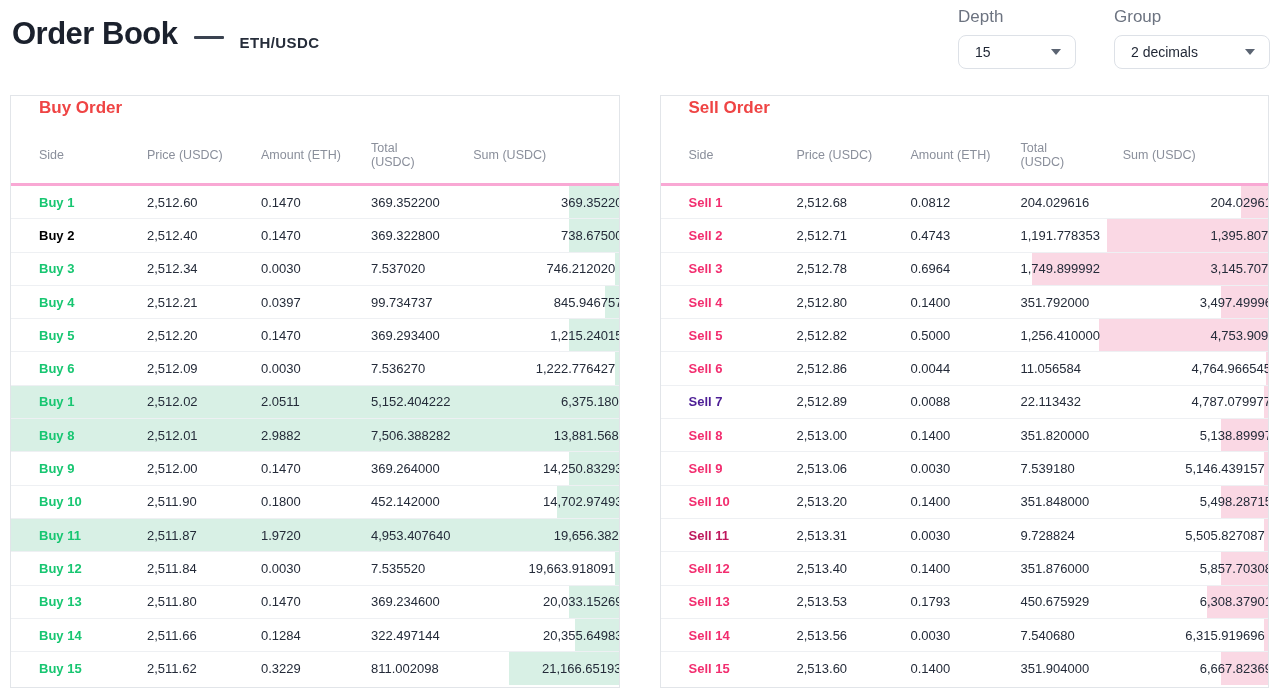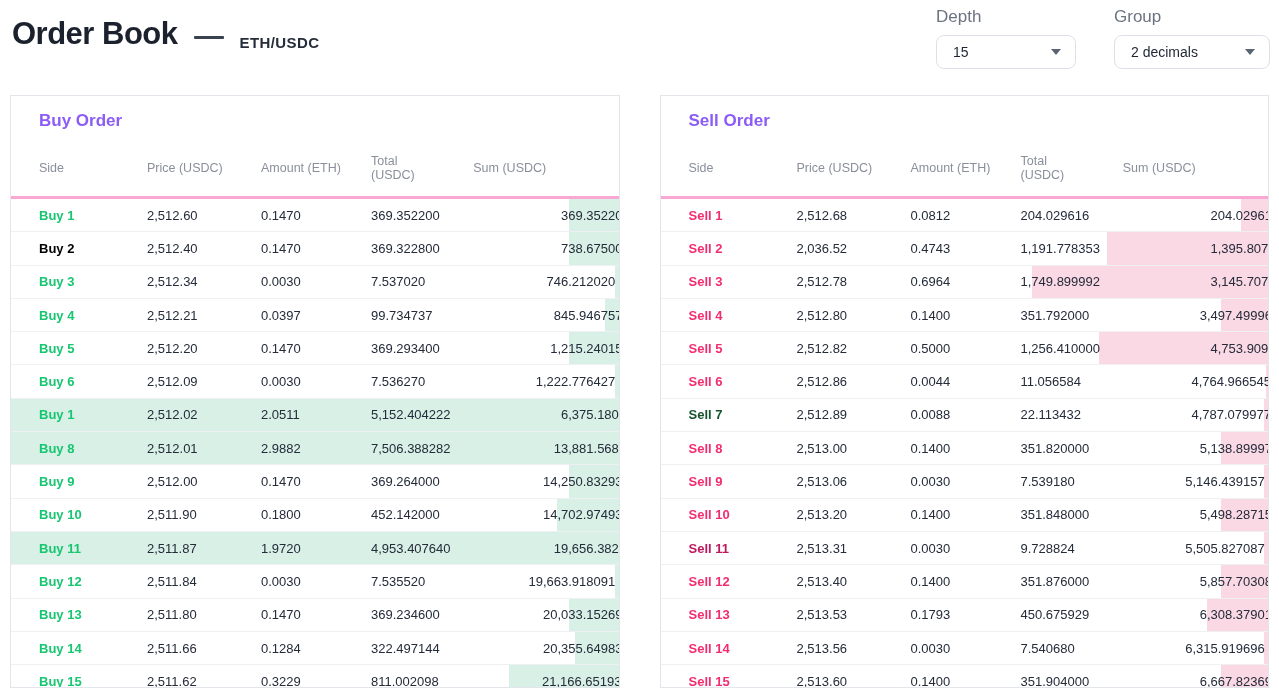--- a/index.html
+++ b/index.html
@@ -10,29 +10,29 @@
   .title-row { display: flex; align-items: center; padding: 16px 0 0 12px; }
   .app-title { font-size: 31px; font-weight: 800; color: #1b212d; letter-spacing: -0.5px; }
   .title-dash { width: 30px; height: 3px; background: #3a4250; margin: 6px 16px 0 16px; border-radius: 1px; }
   .pair-label { font-size: 15px; font-weight: 700; color: #262d3a; letter-spacing: 0.4px; margin-top: 16px; }
 
   .controls { position: absolute; top: 7px; right: 9px; display: flex; gap: 38px; }
   .control-label { font-size: 17px; color: #6c7380; margin-bottom: 8px; }
   .select-box { height: 34px; background: #fff; border: 1px solid #dde1e7; border-radius: 8px;
                 display: flex; align-items: center; justify-content: space-between;
                 padding: 0 14px 0 16px; cursor: pointer; }
-  .select-box.depth { width: 140px; }
+  .select-box.depth { width: 118px; }
   .select-box.group { width: 156px; }
   .select-value { font-size: 14px; color: #1e2533; }
   .caret { width: 0; height: 0; border-left: 5px solid transparent; border-right: 5px solid transparent;
            border-top: 6px solid #5b6472; margin-left: 10px; }
 
   .panels { display: flex; gap: 40px; padding: 0 10px; }
   .panel { flex: 1; border: 1px solid #e2e5e9; background: #fff; height: 593px; overflow: hidden; }
-  .panel-title { font-size: 17px; font-weight: 700; color: #8b5cf6; margin: 15px 0 0 28px; }
+  .panel-title { font-size: 17px; font-weight: 700; color: #ef4444; margin: 2px 0 0 28px; }
 
   .cols, .row { display: grid; grid-template-columns: 108px 114px 110px 1fr 190px;
                 padding: 0 32px 0 28px; align-items: center; }
   .cols { margin-top: 23px; padding-bottom: 14px; border-bottom: 3px solid #f9a8d4; }
   .col-h { font-size: 12.5px; color: #8a8f9b; }
   .col-h.sum { text-align: center; }
 
   .row { position: relative; height: 33.3px; border-bottom: 1px solid #eef0f3; font-size: 13px; color: #242b39; }
   .row:last-child { border-bottom: none; }
   .depth-bar { position: absolute; right: 0; top: 0; bottom: 0; z-index: 0; }
@@ -215,21 +215,21 @@
           <div class="depth-bar" style="width: 4.5%; background: rgb(250, 216, 228);"></div>
           <span class="cell side" style="color: rgb(242, 45, 111);">Sell 1</span>
           <span class="cell price">2,512.68</span>
           <span class="cell amount">0.0812</span>
           <span class="cell total">204.029616</span>
           <span class="cell sum">204.029616</span>
         </div>
         <div class="row">
           <div class="depth-bar" style="width: 26.5%; background: rgb(250, 216, 228);"></div>
           <span class="cell side" style="color: rgb(242, 45, 111);">Sell 2</span>
-          <span class="cell price">2,036.52</span>
+          <span class="cell price">2,512.71</span>
           <span class="cell amount">0.4743</span>
           <span class="cell total">1,191.778353</span>
           <span class="cell sum">1,395.807969</span>
         </div>
         <div class="row">
           <div class="depth-bar" style="width: 38.9%; background: rgb(250, 216, 228);"></div>
           <span class="cell side" style="color: rgb(242, 45, 111);">Sell 3</span>
           <span class="cell price">2,512.78</span>
           <span class="cell amount">0.6964</span>
           <span class="cell total">1,749.899992</span>
@@ -254,21 +254,21 @@
         <div class="row">
           <div class="depth-bar" style="width: 0.4%; background: rgb(250, 216, 228);"></div>
           <span class="cell side" style="color: rgb(242, 45, 111);">Sell 6</span>
           <span class="cell price">2,512.86</span>
           <span class="cell amount">0.0044</span>
           <span class="cell total">11.056584</span>
           <span class="cell sum">4,764.966545</span>
         </div>
         <div class="row">
           <div class="depth-bar" style="width: 0.7%; background: rgb(250, 216, 228);"></div>
-          <span class="cell side" style="color: #14532d;">Sell 7</span>
+          <span class="cell side" style="color: #4c1d95;">Sell 7</span>
           <span class="cell price">2,512.89</span>
           <span class="cell amount">0.0088</span>
           <span class="cell total">22.113432</span>
           <span class="cell sum">4,787.079977</span>
         </div>
         <div class="row">
           <div class="depth-bar" style="width: 7.8%; background: rgb(250, 216, 228);"></div>
           <span class="cell side" style="color: rgb(242, 45, 111);">Sell 8</span>
           <span class="cell price">2,513.00</span>
           <span class="cell amount">0.1400</span>

